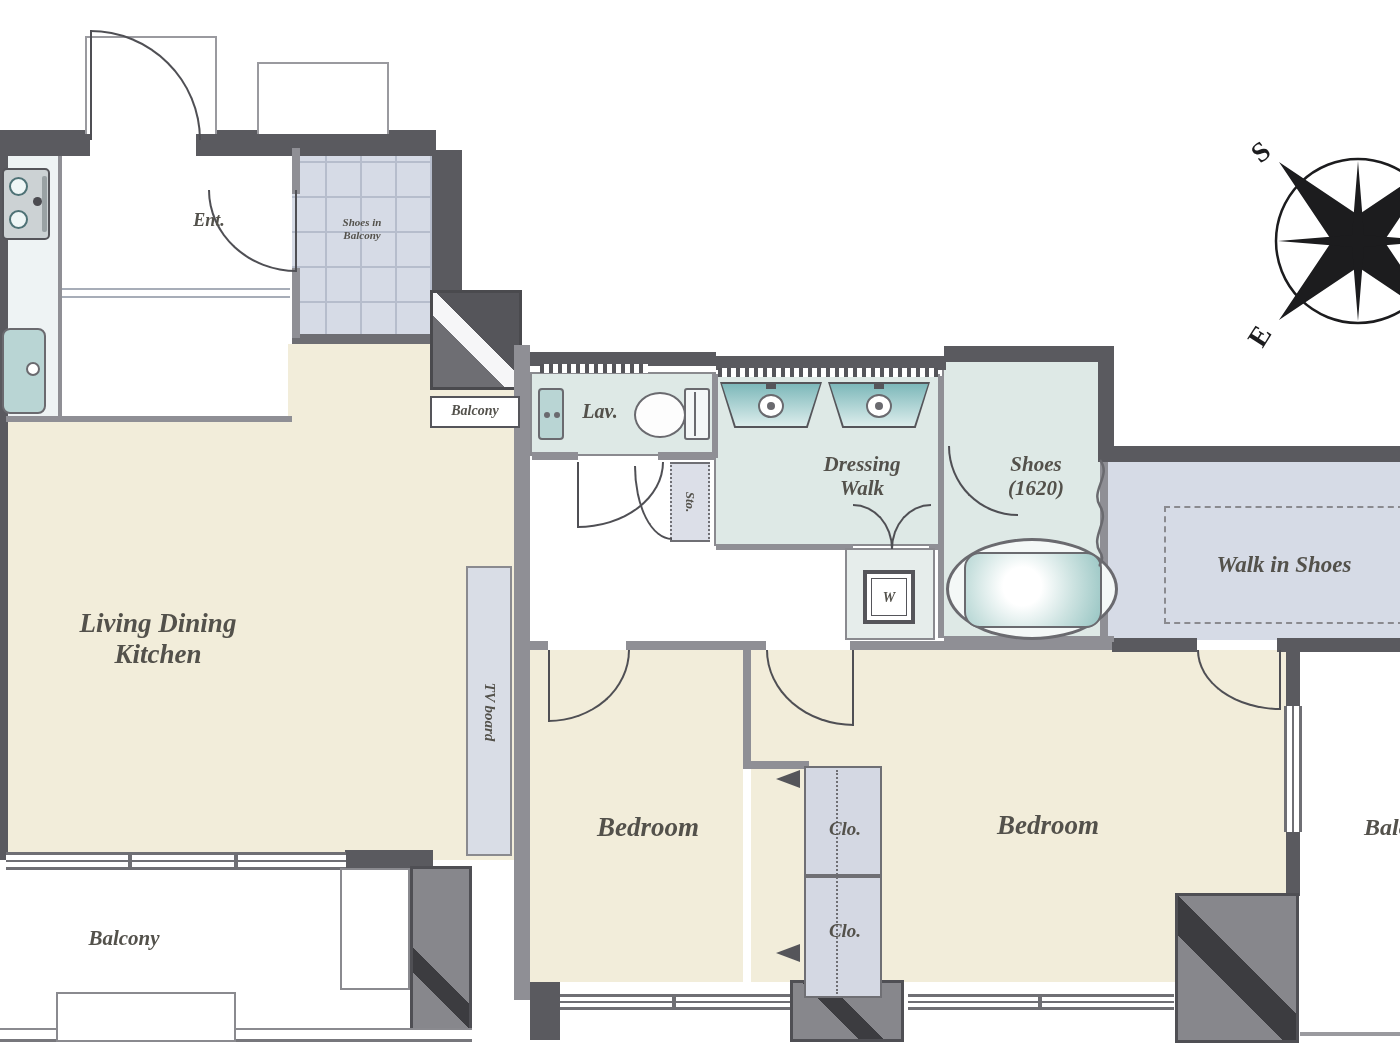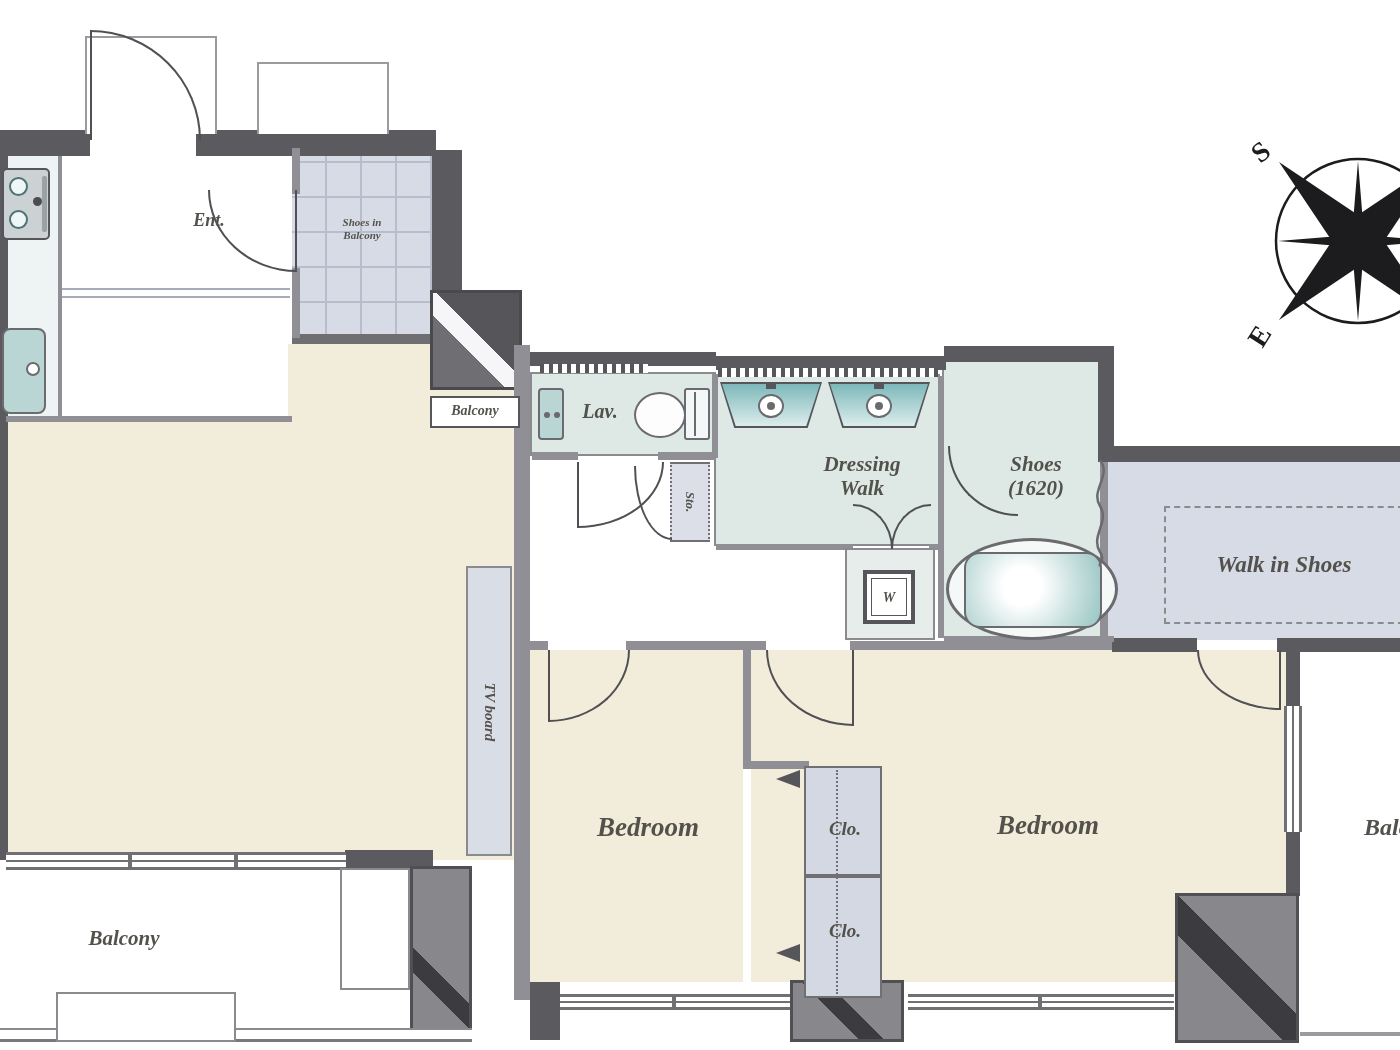--- a/index.html
+++ b/index.html
@@ -209,20 +209,24 @@
   <svg class="abs" style="left:1086px;top:458px;" width="30" height="110" viewBox="0 0 30 110">
     <path d="M14 2 C 26 18, 4 32, 14 48 C 24 64, 4 78, 14 94 C 20 102, 12 106, 14 108" fill="none" stroke="#6a6a6f" stroke-width="2.5"></path>
   </svg>
 
   <div class="abs lbl" style="left:177px;top:210px;font-size:18px;margin-left:32px;">Ent.</div>
   <div class="abs lbl" style="left:362px;top:216px;font-size:11px;">
     <div>Shoes in</div>
     <div>Balcony</div>
   </div>
   <div class="abs lbl" style="left:475px;top:403px;font-size:14px;z-index:8;">Balcony</div>
+  <div class="abs lbl" style="left:158px;top:608px;font-size:27px;">
+    <div>Living Dining</div>
+    <div>Kitchen</div>
+  </div>
   <div class="abs lbl" style="left:600px;top:400px;font-size:20px;">Lav.</div>
   <div class="abs vlbl" style="left:690px;top:502px;font-size:13px;">Sto.</div>
   <div class="abs lbl" style="left:818px;top:452px;font-size:21px;margin-left:44px;">
     <div>Dressing</div>
     <div>Walk</div>
   </div>
   <div class="abs lbl" style="left:1036px;top:452px;font-size:21px;">
     <div>Shoes</div>
     <div>(1620)</div>
   </div>

